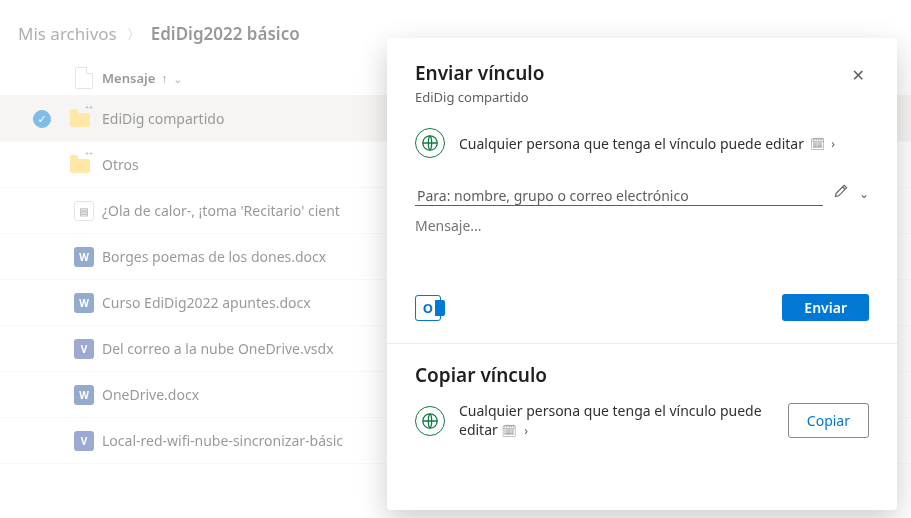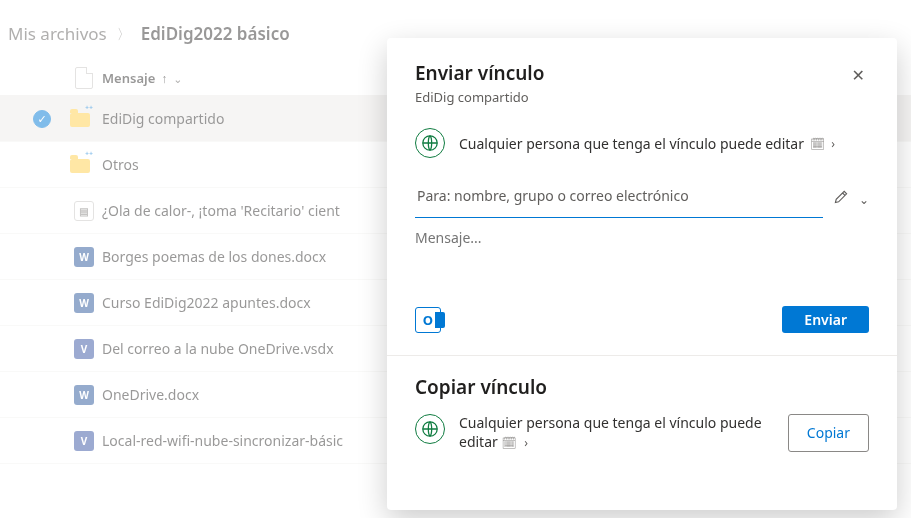--- a/index.html
+++ b/index.html
@@ -1,21 +1,21 @@
 <!DOCTYPE html>
 <html><head>
 <meta charset="utf-8">
 <style>
   * { box-sizing: border-box; margin: 0; padding: 0; font-family: "Segoe UI", system-ui, -apple-system, sans-serif; }
   body { width: 911px; height: 518px; overflow: hidden; background: #fff; position: relative; }
 
   
   .browser { position: absolute; inset: 0; background: #fff; }
   .overlay-dim { position:absolute; inset:0; background: rgba(255,255,255,0.5); pointer-events:none; }
-  .breadcrumb { display:flex; align-items:center; gap:10px; padding:22px 18px 16px 8px; font-size:17px; color:#323130; }
+  .breadcrumb { display:flex; align-items:center; gap:10px; padding:22px 18px 16px 18px; font-size:17px; color:#323130; }
   .breadcrumb .crumb-parent { color:#605e5c; }
   .breadcrumb .chevron { color:#8a8886; font-size:14px; }
   .breadcrumb .crumb-current { font-weight:600; }
 
   .list { }
   .list-header { display:flex; align-items:center; padding:6px 18px; border-bottom:1px solid #edebe9; font-size:13px; color:#323130; }
   .col-check { width:48px; display:flex; justify-content:center; }
   .col-icon  { width:36px; display:flex; justify-content:center; }
   .col-name  { flex:1; display:flex; align-items:center; gap:6px; }
   .hdr-name  { font-weight:600; }
@@ -46,37 +46,37 @@
   .close-x{font-size:16px;color:#605e5c;cursor:pointer;padding:4px;}
   .m-sub{font-size:13px;color:#605e5c;margin-top:2px;}
 
   .scope-row{display:flex;align-items:center;gap:14px;margin-top:22px;cursor:pointer;}
   .globe{width:30px;height:30px;border:1.5px solid #107c41;border-radius:50%;display:flex;align-items:center;justify-content:center;color:#107c41;font-size:16px;}
   .scope-text{font-size:14px;color:#323130;flex:1;display:flex;align-items:center;gap:6px;}
   .scope-text .mini-cal{font-size:12px;color:#8a8886;}
   .scope-text .chev{font-size:12px;color:#605e5c;}
 
   .to-row{margin-top:22px;display:flex;align-items:center;gap:10px;}
-  .to-input{flex:1;border:none;border-bottom:1.5px solid #0078d4;padding:6px 2px 12px 2px;font-size:14px;outline:none;color:#323130;}
+  .to-input{flex:1;border:none;border-bottom:1.5px solid #0078d4;padding:6px 2px 0 2px;font-size:14px;outline:none;color:#323130;}
   .to-input::placeholder{color:#605e5c;}
   .pencil{color:#605e5c;font-size:15px;cursor:pointer;}
   .perm-chev{color:#605e5c;font-size:12px;cursor:pointer;}
 
   .msg-input{margin-top:10px;width:100%;border:none;font-size:14px;color:#605e5c;outline:none;}
 
   .send-row{margin-top:58px;display:flex;align-items:center;justify-content:space-between;padding-bottom:22px;}
   .outlook-ic{width:26px;height:26px;border:1.5px solid #0078d4;border-radius:3px;display:flex;align-items:center;justify-content:center;color:#0078d4;font-weight:700;font-size:13px;position:relative;}
   .outlook-ic::after{content:"";position:absolute;right:-5px;top:4px;width:10px;height:16px;background:#0078d4;border-radius:0 2px 2px 0;}
   .btn-primary{background:#0078d4;color:#fff;border:none;border-radius:3px;padding:4px 22px;font-size:14px;font-weight:600;cursor:pointer;}
 
   .hr{border:none;border-top:1px solid #edebe9;}
 
   .copy-section{padding:18px 28px 0 28px;}
   .copy-title{font-size:19px;font-weight:600;color:#201f1e;margin-bottom:14px;}
-  .copy-row{display:flex;gap:14px;}
+  .copy-row{display:flex;align-items:center;gap:14px;}
   .copy-text{font-size:14px;color:#323130;flex:1;line-height:1.35;}
   .copy-text .mini-cal{font-size:12px;color:#8a8886;}
   .copy-text .chev{font-size:12px;color:#605e5c;margin-left:4px;}
   .btn-secondary{background:#fff;color:#0078d4;border:1px solid #8a8886;border-radius:3px;padding:7px 18px;font-size:14px;cursor:pointer;}
 </style>
 </head>
 <body>
 
 <div class="browser">
   <div class="breadcrumb">

